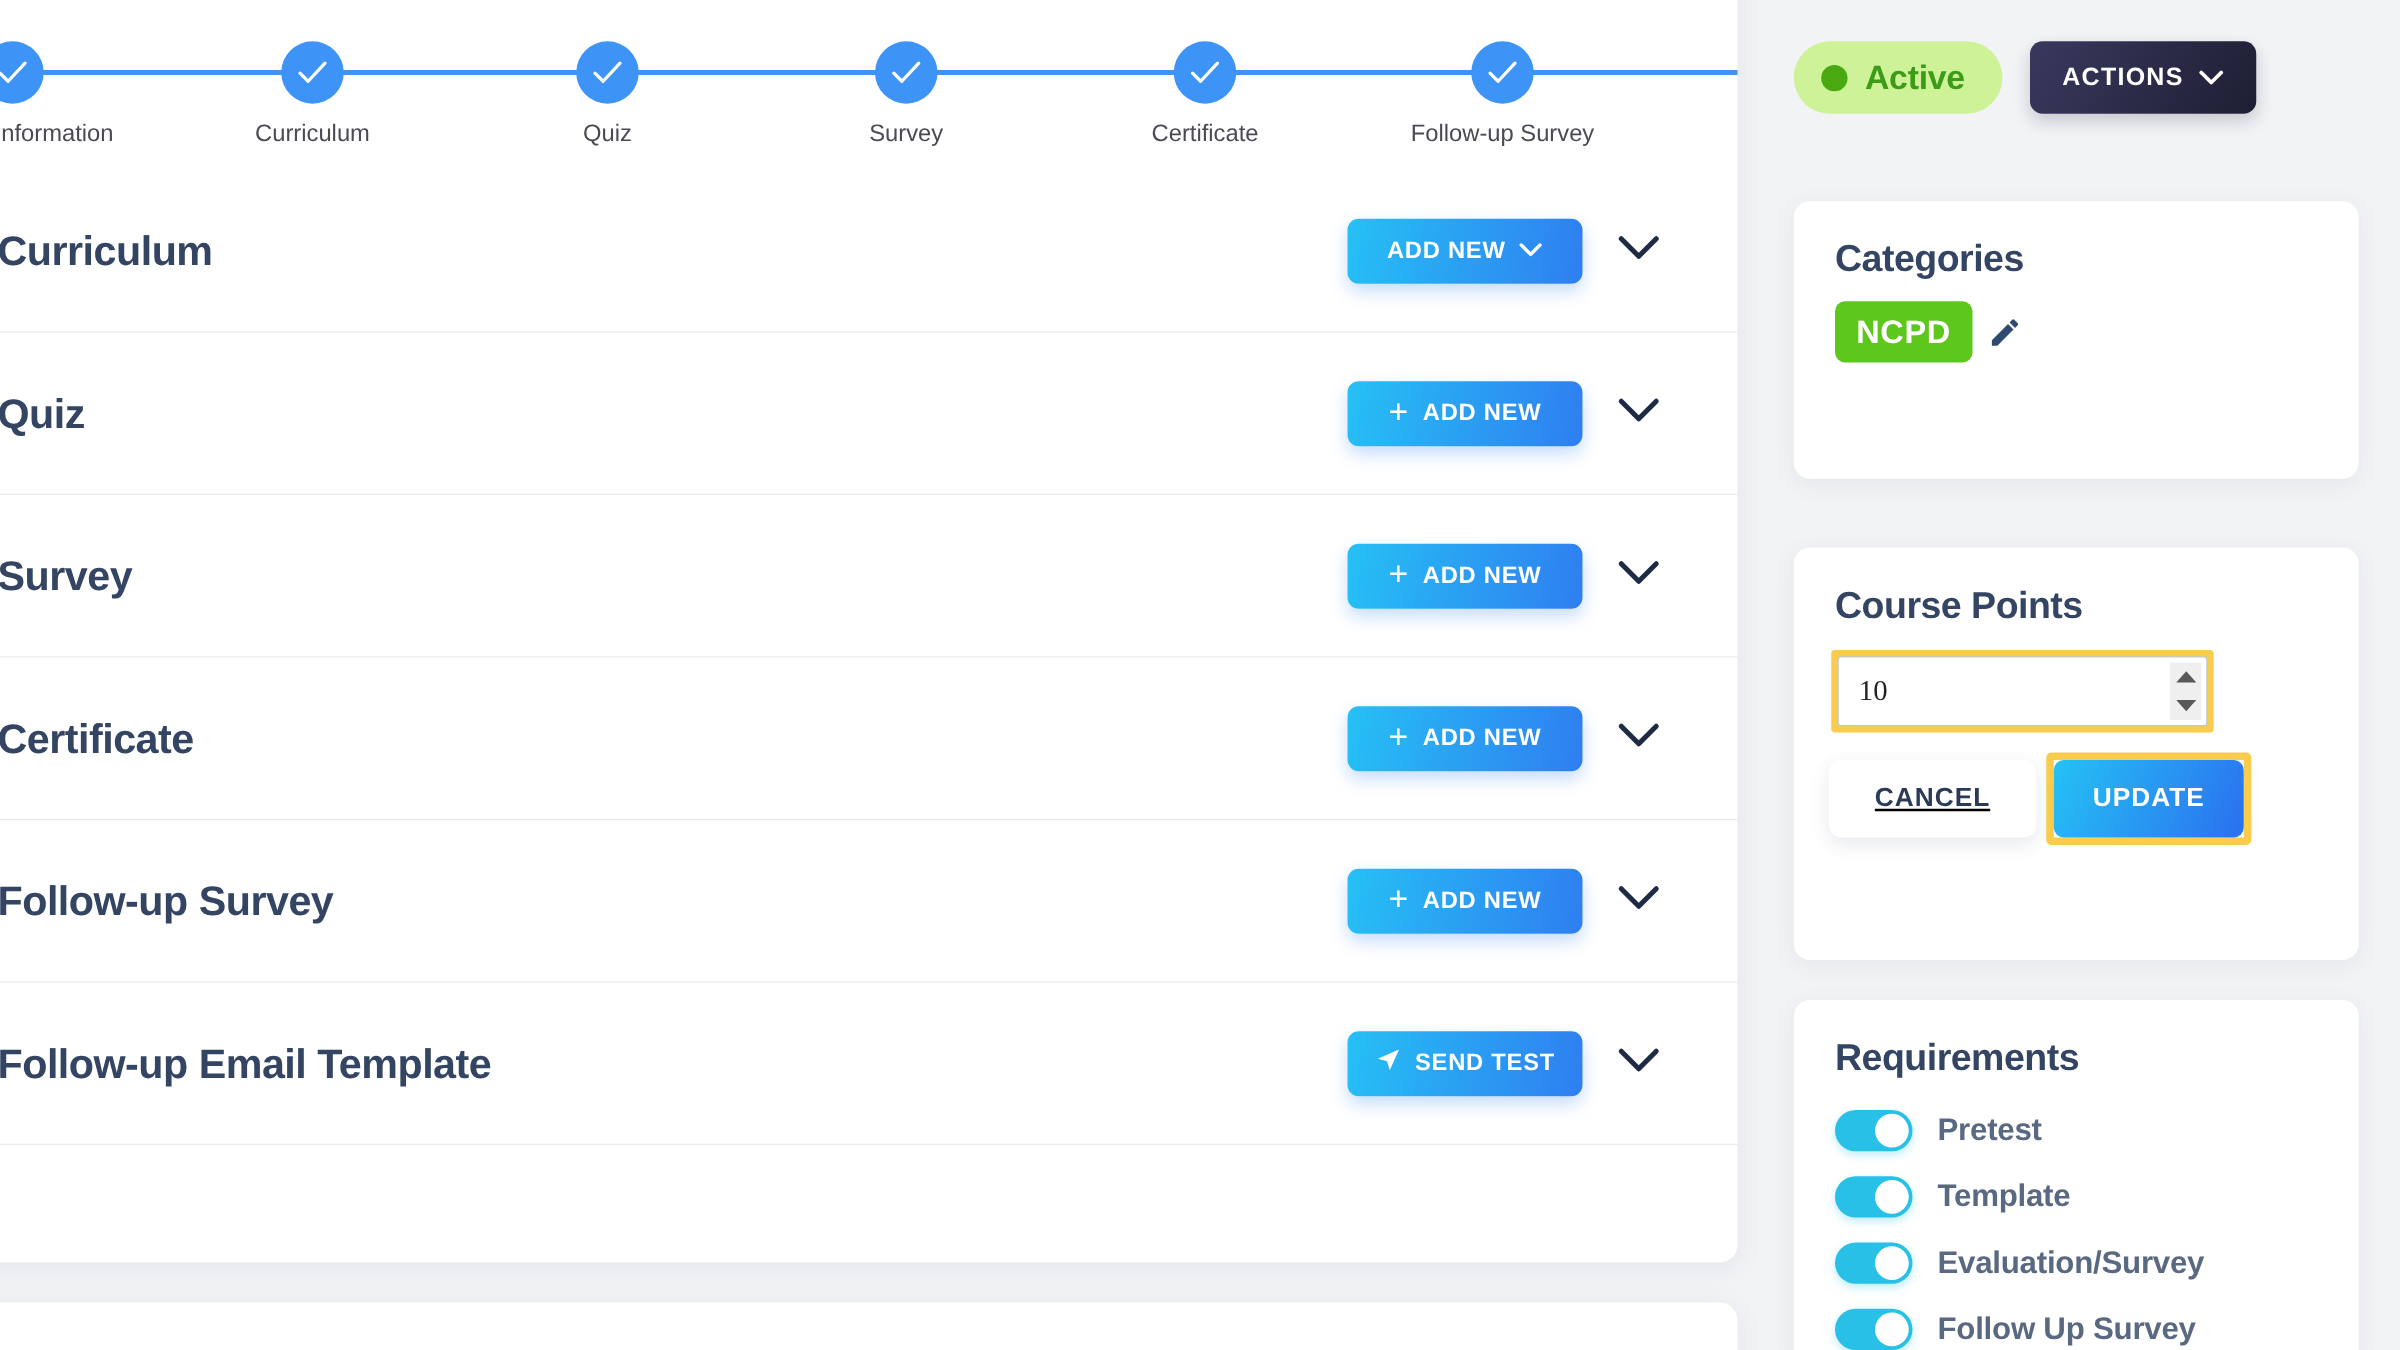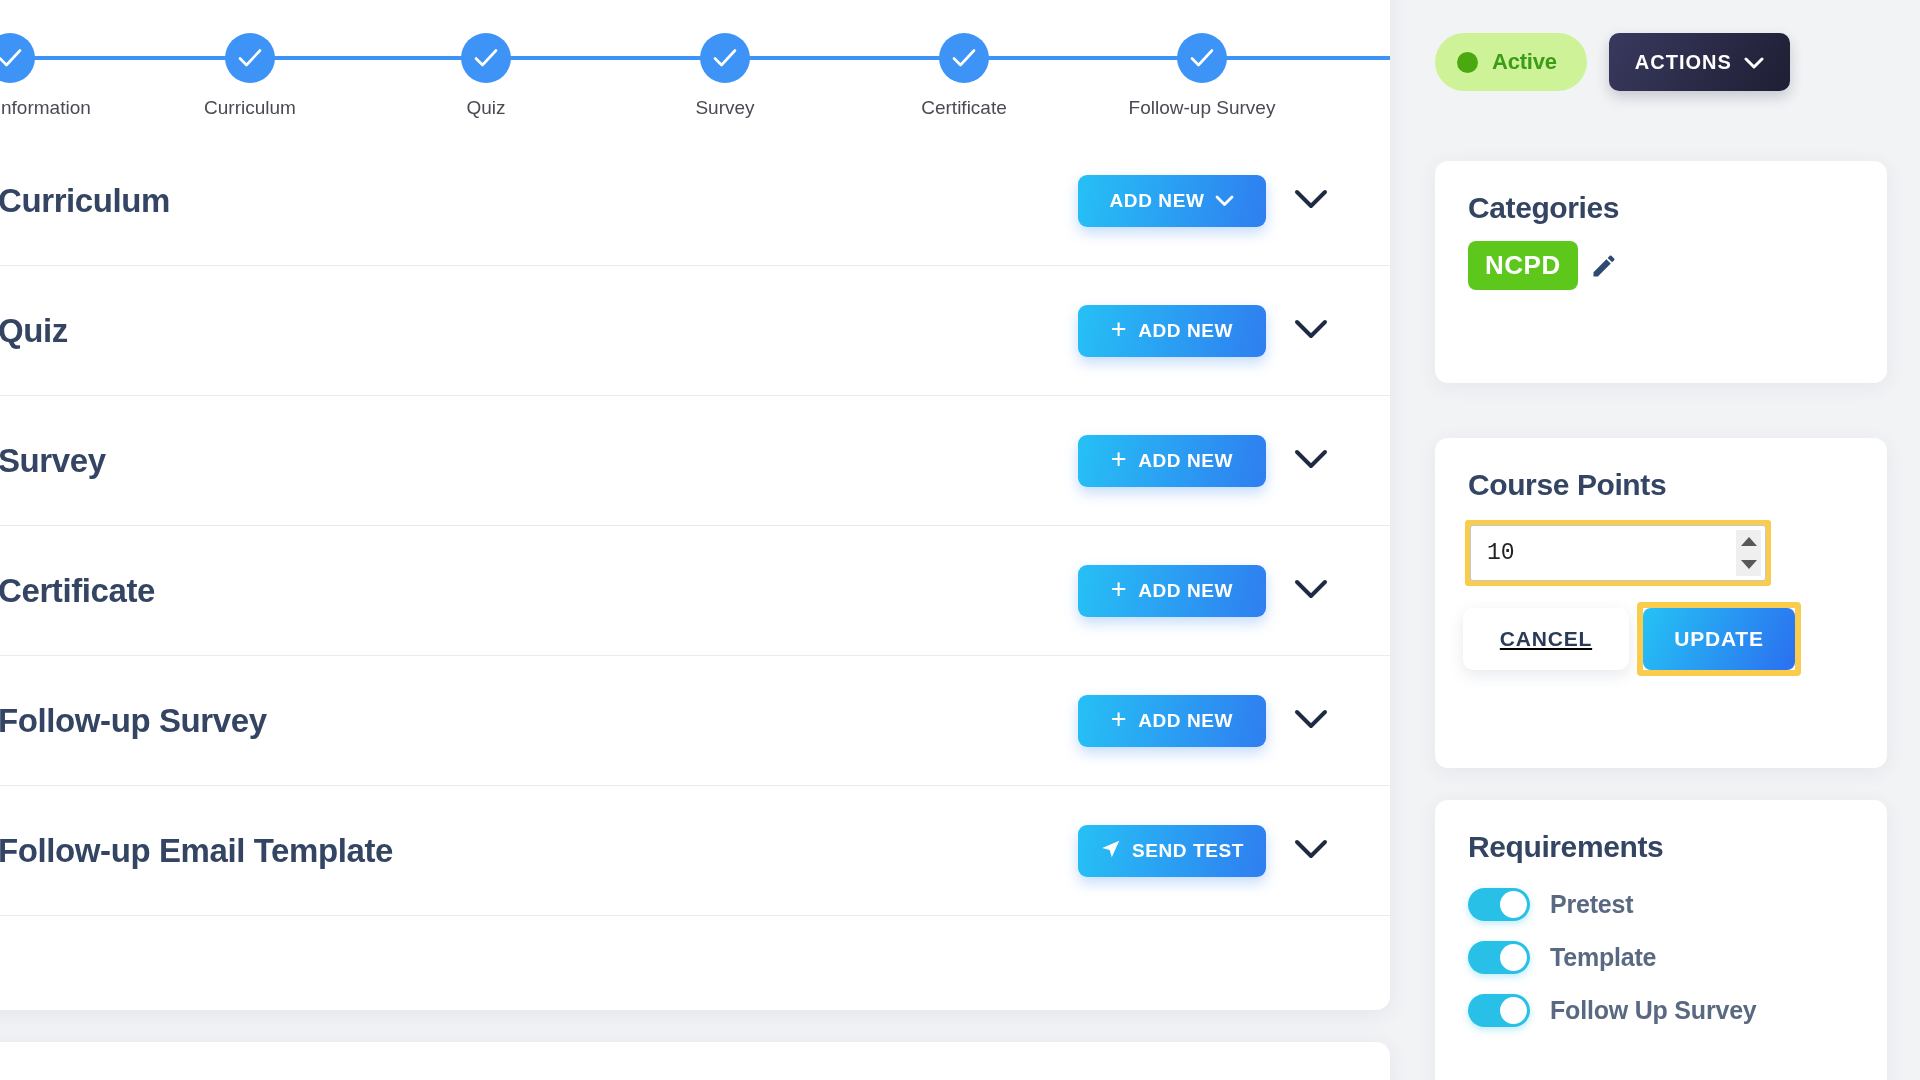--- a/index.html
+++ b/index.html
@@ -131,21 +131,21 @@
     border-radius: 29px;
     background: #cdf297;
     display: flex; align-items: center; gap: 14px;
     cursor: pointer;
   }
   .status-dot {
     width: 21px; height: 21px; border-radius: 50%;
     background: #4aa910;
   }
   .status-text {
-    font-size: 22px; font-weight: bold; color: #3d9c17;
+    font-size: 27px; font-weight: bold; color: #3d9c17;
     letter-spacing: -.2px;
   }
   .actions-btn {
     height: 58px;
     padding: 0 26px;
     border: none;
     border-radius: 10px;
     background: linear-gradient(120deg, #39395f 0%, #1e1e33 100%);
     color: #fff;
     font-size: 20px; font-weight: bold; letter-spacing: 1px;
@@ -202,21 +202,21 @@
   }
   .points-input {
     position: absolute; inset: 0;
     width: 100%; height: 100%;
     border: 1px solid #c2c8d0;
     border-radius: 3px;
     background: #fff;
     font-size: 23px;
     color: #222;
     padding: 0 46px 0 16px;
-    font-family: Liberation Mono, monospace;
+    font-family: Liberation Serif, serif;
     outline: none;
   }
   .spinner {
     position: absolute;
     right: 5px; top: 5px;
     width: 25px; height: 46px;
     background: #efefef;
     display: flex; flex-direction: column;
     align-items: center; justify-content: space-around;
     cursor: pointer;
@@ -488,19 +488,25 @@
           <div class="req-item">
             <span class="toggle">
               <span class="knob"></span>
             </span>
             <span class="req-label">Template</span>
           </div>
           <div class="req-item">
             <span class="toggle">
               <span class="knob"></span>
             </span>
+            <span class="req-label">Evaluation/Survey</span>
+          </div>
+          <div class="req-item">
+            <span class="toggle">
+              <span class="knob"></span>
+            </span>
             <span class="req-label">Follow Up Survey</span>
           </div>
         </div>
     </div>
 
   </div>
 </div>
 
 </body></html>

